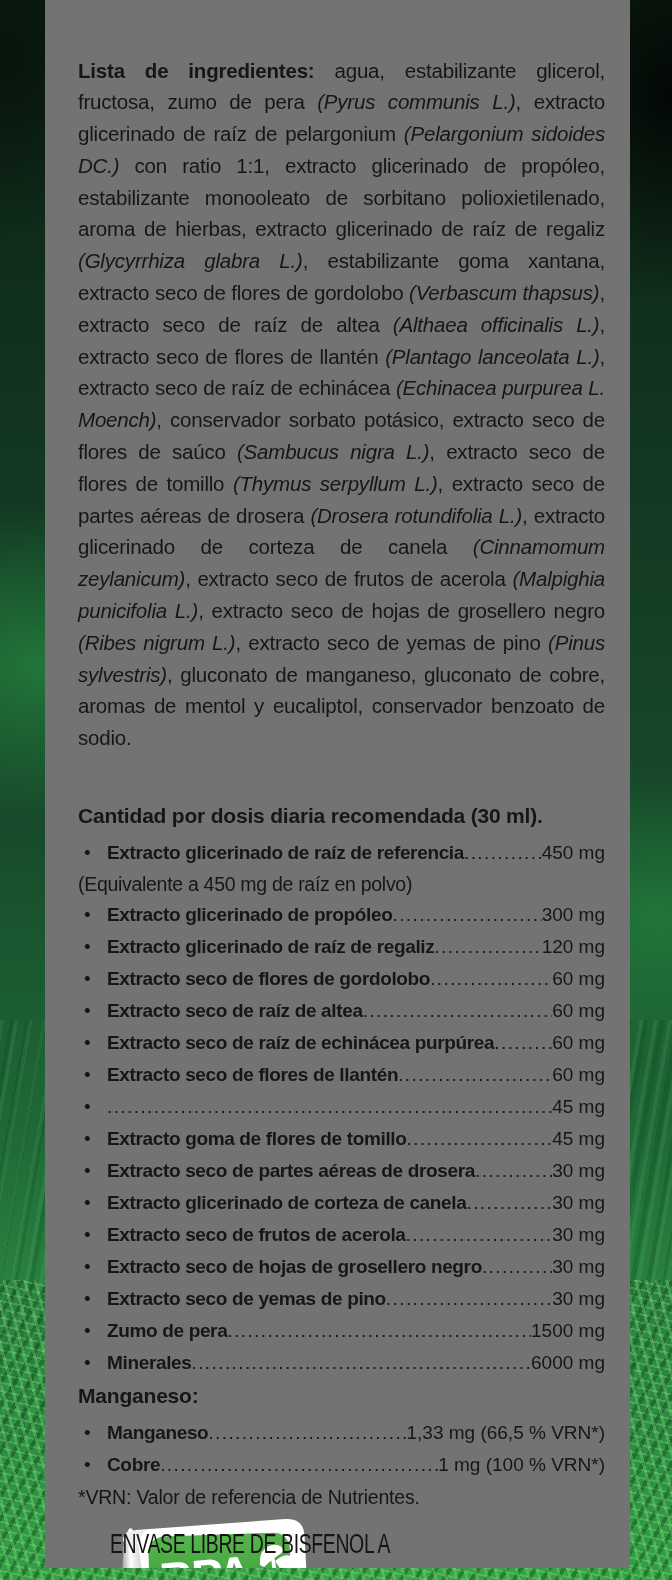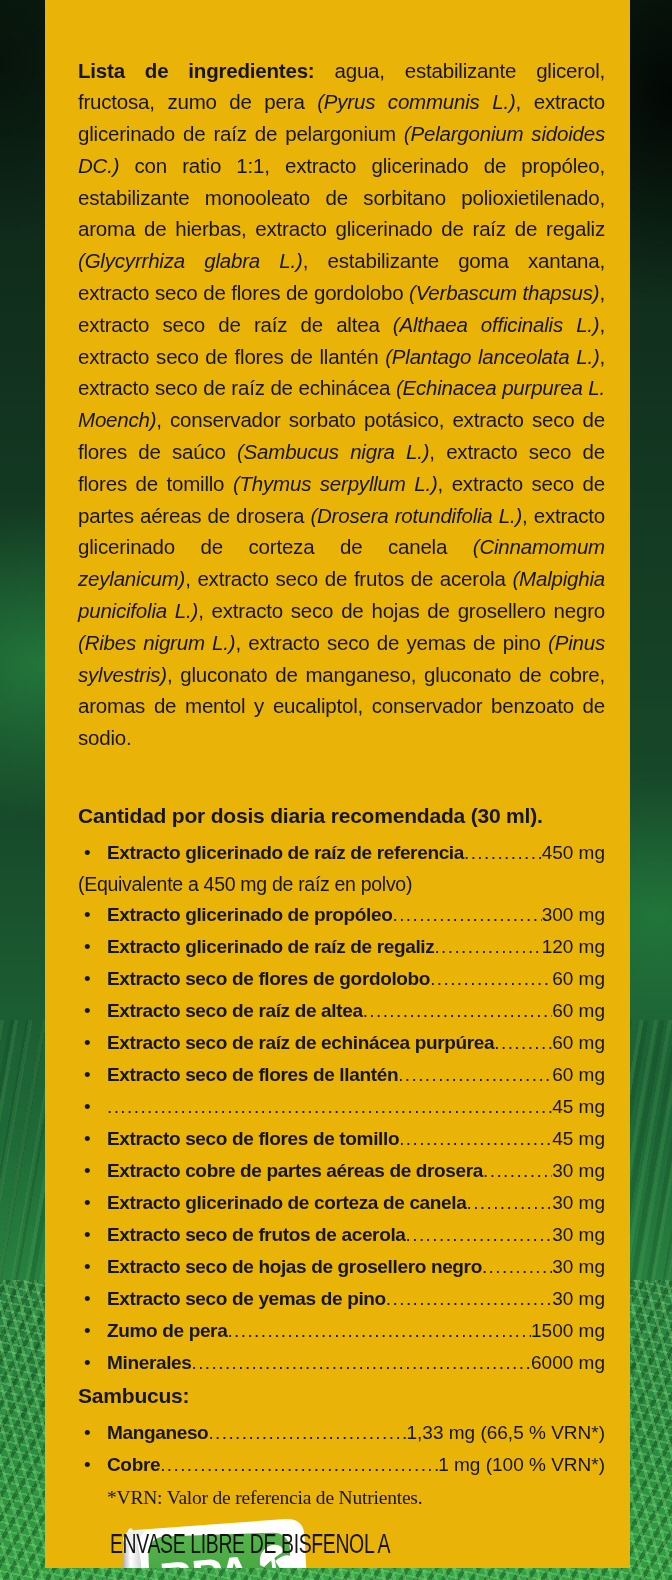--- a/index.html
+++ b/index.html
@@ -30,21 +30,21 @@
   .needles-soft{
     position:absolute;left:0;right:0;bottom:140px;height:420px;
     background:
       repeating-linear-gradient(100deg, rgba(120,210,120,.12) 0 4px, transparent 4px 14px),
       repeating-linear-gradient(-80deg, rgba(10,50,20,.18) 0 5px, transparent 5px 16px);
   }
 
   
   .panel{
     position:absolute;left:45px;top:0;width:585px;height:1568px;
-    background:#eab308;color:#161616;
+    background:#737373;color:#161616;
     box-sizing:border-box;padding:34px 25px 6px 33px;
     display:flex;flex-direction:column;overflow:hidden;
   }
 
   .ingredients{
     font-size:20.5px;line-height:31.8px;letter-spacing:-0.2px;
     text-align:justify;
   }
   .ingredients b{font-weight:bold;}
   .ingredients i{font-style:italic;}
@@ -55,21 +55,21 @@
   .heading-block{margin-top:24px;}
 
   .list{margin-top:5px;}
   .row{display:flex;align-items:baseline;font-size:19px;line-height:32px;overflow:hidden;}
   .bullet{flex:0 0 16px;margin-left:6px;margin-right:7px;font-size:19px;}
   .lbl{font-weight:bold;white-space:nowrap;flex:0 0 auto;letter-spacing:-0.35px;}
   .leader{flex:1 1 0;min-width:6px;overflow:hidden;white-space:nowrap;}
   .leader::after{content:"....................................................................................";letter-spacing:1.4px;}
   .amt{white-space:nowrap;flex:0 0 auto;}
   .note{font-size:19.5px;line-height:30px;letter-spacing:-0.3px;}
-  .footnote{margin-left:29px;font-size:19.5px;line-height:33px;letter-spacing:-0.2px;font-family:Liberation Serif, serif;}
+  .footnote{font-size:19.5px;line-height:33px;letter-spacing:-0.2px;}
 
   
   .badges{margin-top:auto;position:relative;height:186px;}
   .bpa-badge{position:absolute;left:28px;top:0;width:218px;height:168px;}
   .bottom-note{
     position:absolute;left:32px;bottom:2px;
     font-size:27px;color:#141414;white-space:nowrap;
     transform:scaleX(.72);transform-origin:left bottom;letter-spacing:-0.5px;
   }
 </style>
@@ -140,28 +140,28 @@
   </div>
 
   <div class="row">
     <span class="bullet">•</span>
     <span class="leader"></span>
     <span class="amt">45 mg</span>
   </div>
 
   <div class="row">
     <span class="bullet">•</span>
-    <span class="lbl">Extracto seco de flores de tomillo</span>
+    <span class="lbl">Extracto goma de flores de tomillo</span>
     <span class="leader"></span>
     <span class="amt">45 mg</span>
   </div>
 
   <div class="row">
     <span class="bullet">•</span>
-    <span class="lbl">Extracto cobre de partes aéreas de drosera</span>
+    <span class="lbl">Extracto seco de partes aéreas de drosera</span>
     <span class="leader"></span>
     <span class="amt">30 mg</span>
   </div>
 
   <div class="row">
     <span class="bullet">•</span>
     <span class="lbl">Extracto glicerinado de corteza de canela</span>
     <span class="leader"></span>
     <span class="amt">30 mg</span>
   </div>
@@ -196,21 +196,21 @@
 
   <div class="row">
     <span class="bullet">•</span>
     <span class="lbl">Minerales</span>
     <span class="leader"></span>
     <span class="amt">6000 mg</span>
   </div>
 
 </div>
 
-  <div class="section-heading">Sambucus:</div>
+  <div class="section-heading">Manganeso:</div>
   <div class="list">
   <div class="row">
     <span class="bullet">•</span>
     <span class="lbl">Manganeso</span>
     <span class="leader"></span>
     <span class="amt">1,33 mg (66,5 % VRN*)</span>
   </div>
 
   <div class="row">
     <span class="bullet">•</span>

